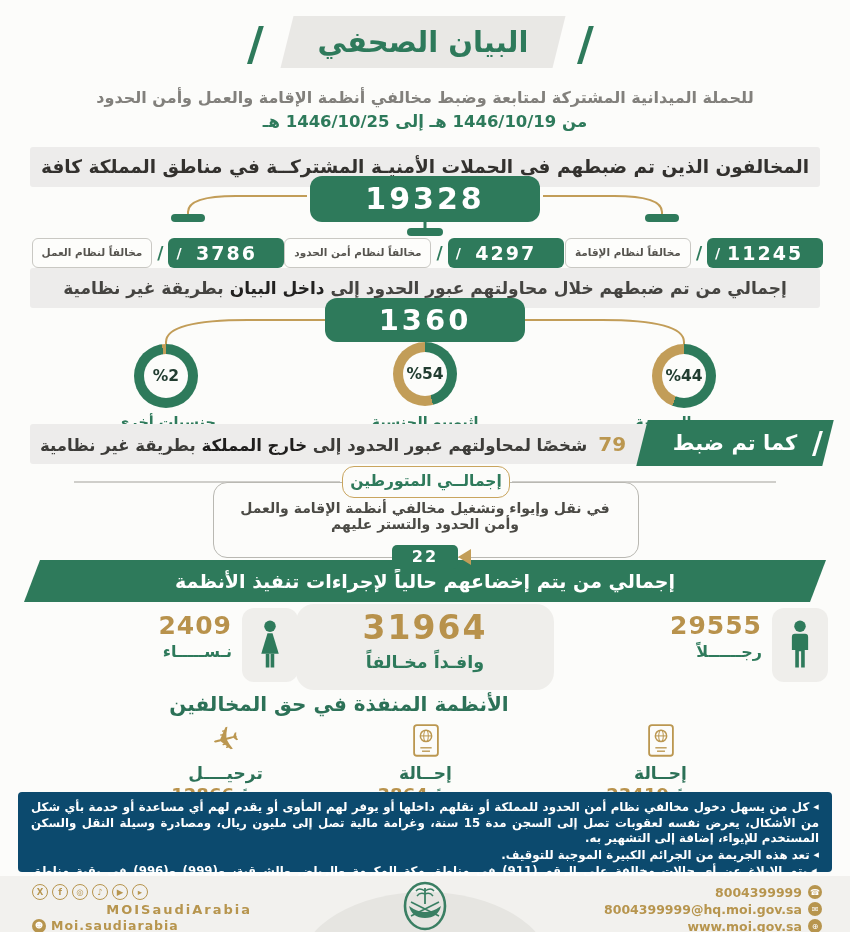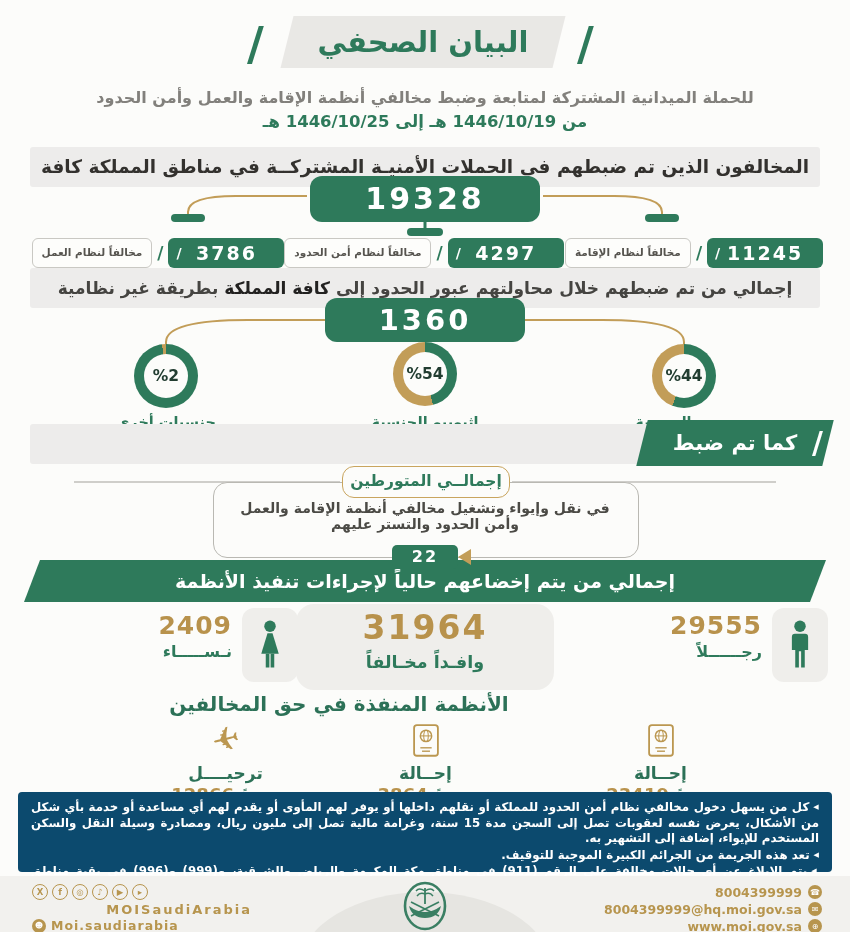--- a/index.html
+++ b/index.html
@@ -166,21 +166,21 @@
   <div class="abs stat-group g-lab">
     <div class="stat-num">
       <span class="wslash">/</span>
       <span>3786</span>
     </div>
     <span class="gslash">/</span>
     <div class="stat-label">مخالفاً لنظام العمل</div>
   </div>
 
   <div class="abs band band2">
-    <span class="t-norm">إجمالي من تم ضبطهم خلال محاولتهم عبور الحدود إلى </span><span class="t-bold">كافة المملكة</span><span class="t-norm"> بطريقة غير نظامية</span>
+    <span class="t-norm">إجمالي من تم ضبطهم خلال محاولتهم عبور الحدود إلى </span><span class="t-bold">داخل البيان</span><span class="t-norm"> بطريقة غير نظامية</span>
   </div>
 
   <svg class="connect" style="left:0;top:300px;" width="850" height="60" viewBox="0 0 850 60">
     <path d="M525 20 H602 Q684 20 684 42 V46" fill="none" stroke="#c29d58" stroke-width="2"></path>
     <path d="M325 20 H248 Q166 20 166 42 V46" fill="none" stroke="#c29d58" stroke-width="2"></path>
     <path d="M425 44 V50" fill="none" stroke="#c29d58" stroke-width="2"></path>
   </svg>
   <div class="abs total-box total2">1360</div>
 
   <div class="donut d1" style="background: conic-gradient(rgb(46, 122, 91) 0deg, rgb(46, 122, 91) 56%, rgb(194, 157, 88) 56%, rgb(194, 157, 88) 100%);">
@@ -193,20 +193,24 @@
     <span class="pct" dir="ltr">%2</span>
   </div>
   <div class="abs donut-label dl1">يمنيو الجنسية</div>
   <div class="abs donut-label dl2">إثيوبيو الجنسية</div>
   <div class="abs donut-label dl3">جنسيات أخرى</div>
 
   <div class="abs band band3"></div>
   <div class="abs tag-plate"></div>
   <div class="abs tag-text">كما تم ضبط</div>
   <div class="abs tag-slash">/</div>
+  <div class="abs band3-text">
+    <span class="num79">79</span>
+    <span class="t-norm">شخصًا لمحاولتهم عبور الحدود إلى </span><span class="t-bold">خارج المملكة</span><span class="t-norm"> بطريقة غير نظامية</span>
+  </div>
 
   <div class="abs inv-line il-r"></div>
   <div class="abs inv-line il-l"></div>
   <div class="abs inv-box"></div>
   <div class="abs inv-badge">إجمالــي المتورطين</div>
   <div class="abs inv-body">في نقل وإيواء وتشغيل مخالفي أنظمة الإقامة والعمل وأمن الحدود والتستر عليهم</div>
   <div class="abs inv-count">22</div>
   <div class="abs inv-arrow"></div>
 
   <div class="abs green-banner">إجمالي من يتم إخضاعهم حالياً لإجراءات تنفيذ الأنظمة</div>

